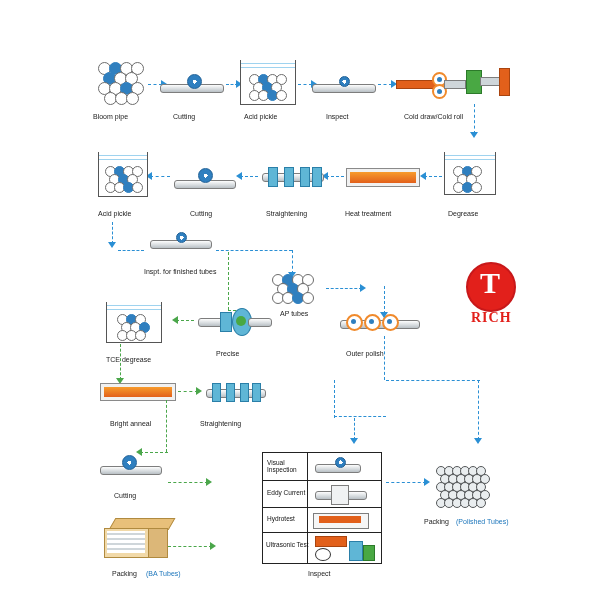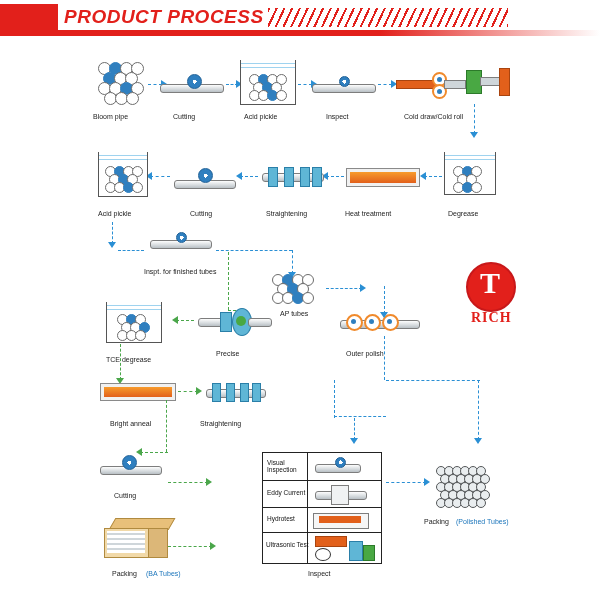--- a/index.html
+++ b/index.html
@@ -137,27 +137,20 @@
     position:absolute;display:block;width:8px;height:8px;border-radius:50%;
     border:1px solid #55585a;background:#e9edef;
   }
   .box-ba{position:absolute;}
 </style>
 </head>
 <body>
 
 <div class="sheet">
 
-  <div class="header">
-    <div class="hdr-red-left"></div>
-    <div class="hdr-title">PRODUCT PROCESS</div>
-    <div class="hdr-stripes"></div>
-    <div class="hdr-bar"></div>
-    <div class="hdr-bar-fade"></div>
-  </div>
 
   <div class="node" style="left:466px;top:262px;">
     <div class="logo-circle" style="left:0;top:0;"></div>
     <div class="logo-t" style="left:14px;top:6px;">T</div>
     <div class="logo-text" style="left:5px;top:48px;">RICH</div>
   </div>
 
   <div class="stack" style="left:98px;top:62px;width:46px;height:42px;">
     <i style="left:0;top:0;width:11px;height:11px;"></i>
     <i style="left:11px;top:0;width:11px;height:11px;" class="b"></i>

